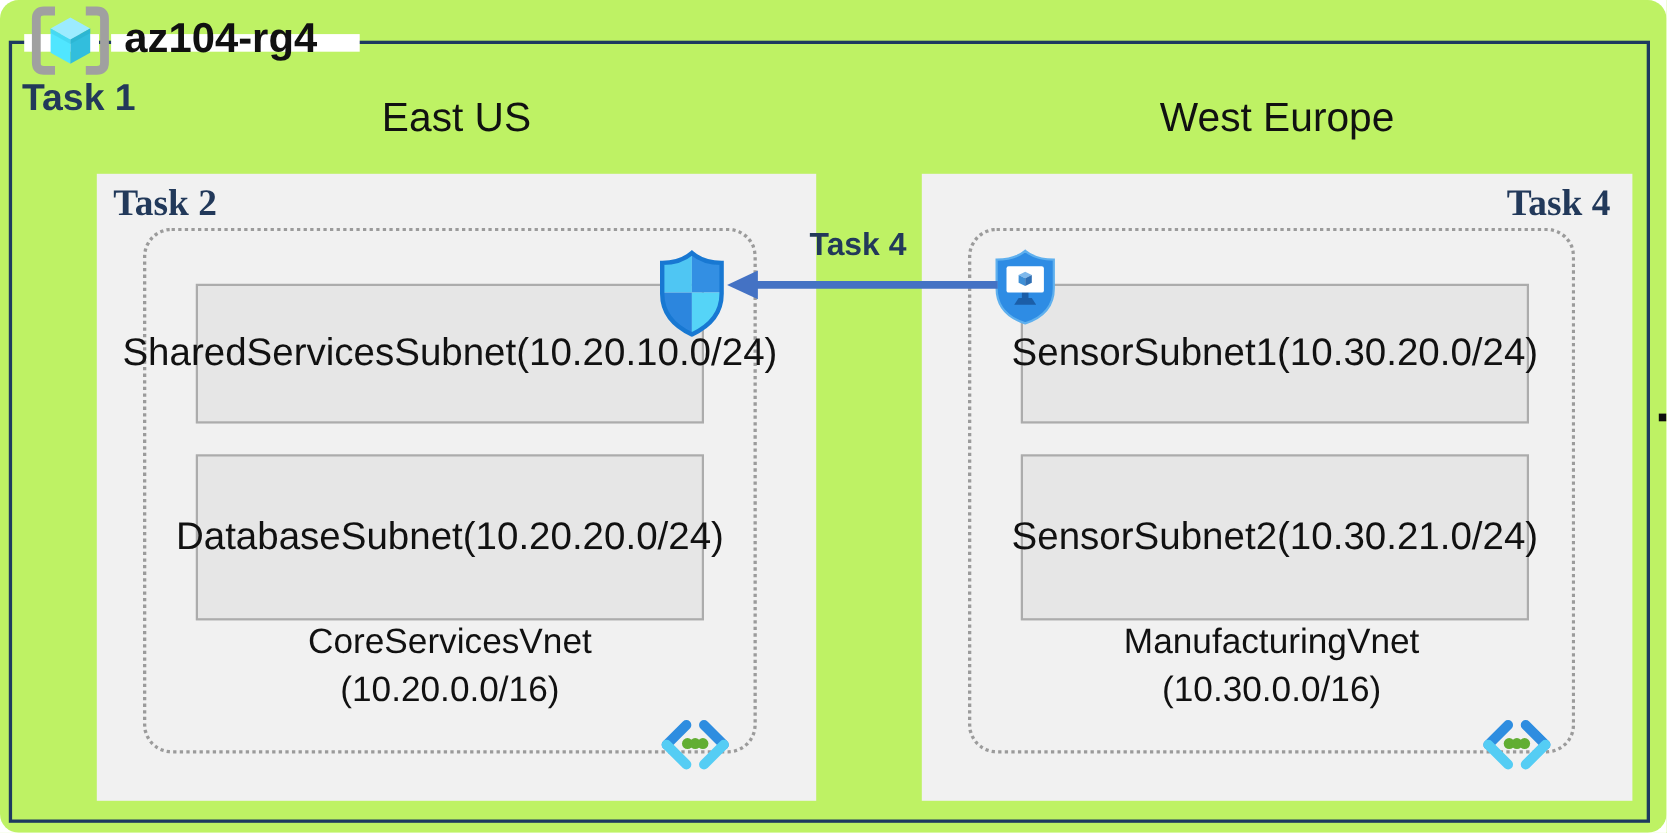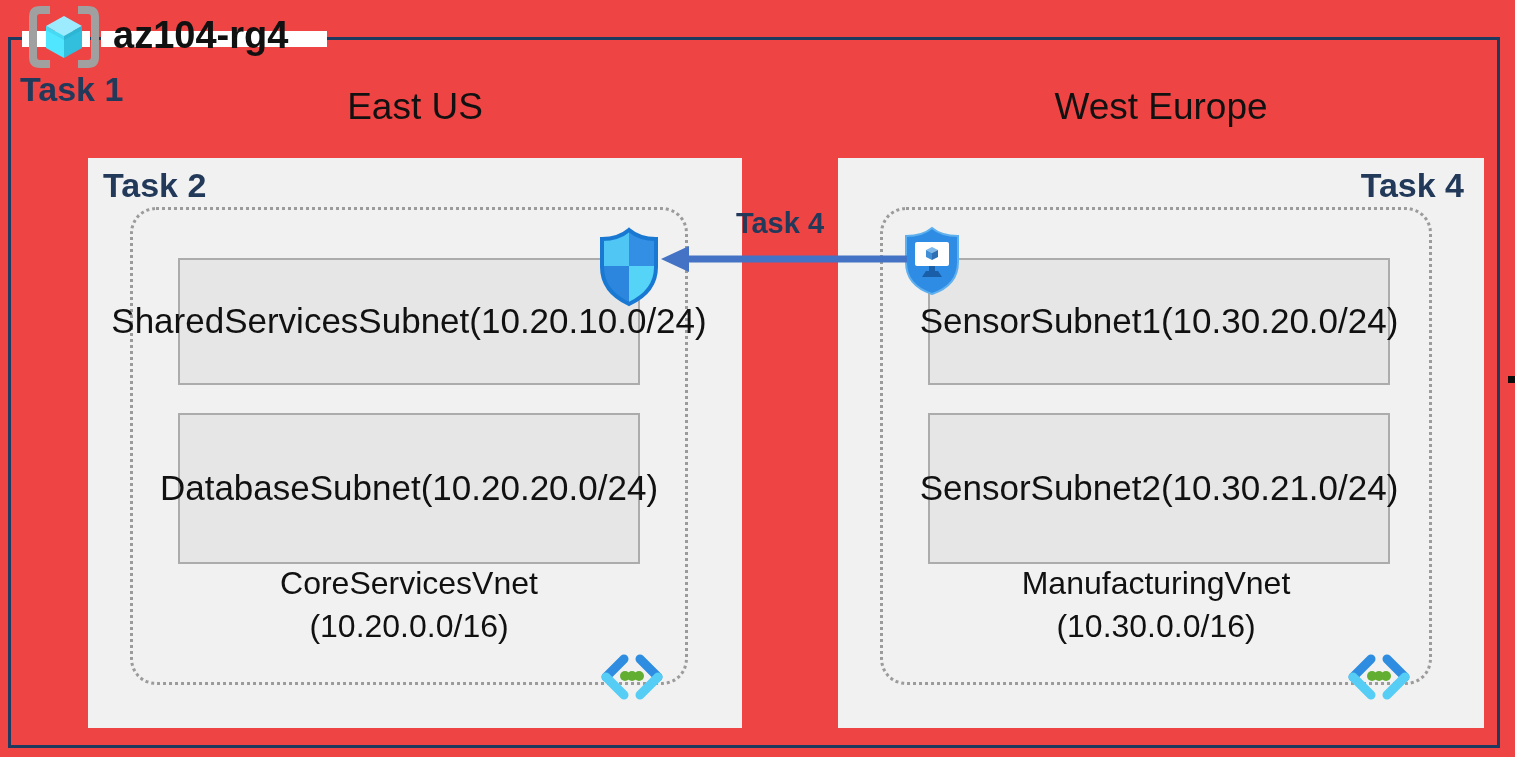--- a/index.html
+++ b/index.html
@@ -11,22 +11,23 @@
     --dotted:#9b9b9b;
     --arrow:#4472c4;
     --ink:#111111;
   }
   *{margin:0;padding:0;box-sizing:border-box;}
   html,body{background:#ffffff;}
   body{font-family:"Liberation Sans", sans-serif;}
   .canvas{
     position:relative;
     width:1515px;height:757px;
-    background:#ef4444;
+    background:#bef264;
     overflow:hidden;
+    border-radius:17px;
   }
   .outer-border{
     position:absolute;left:8px;top:37px;width:1492px;height:711px;
     border:3px solid var(--navy);
   }
   .border-mask{position:absolute;background:#ffffff;height:16px;top:31px;}
   .mask-icon{left:22px;width:68px;}
   .mask-title{left:101px;width:226px;}
   .rg-icon{position:absolute;left:26px;top:5px;}
   .rg-title{
@@ -42,21 +43,21 @@
     font-size:37px;font-weight:400;color:var(--ink);
   }
   .title-east{left:88px;width:654px;}
   .title-west{left:838px;width:646px;}
   .region{
     position:absolute;top:158px;height:570px;
     background:var(--region-bg);
   }
   .region-east{left:88px;width:654px;}
   .region-west{left:838px;width:646px;}
-  .region .task-label{position:absolute;top:8px;}
+  .region .task-label{position:absolute;top:8px;font-family:Liberation Serif, serif;}
   .region-east .task-label{left:15px;}
   .region-west .task-label{right:20px;text-align:right;}
   .vnet-box{
     position:absolute;top:49px;width:558px;height:478px;
     border:3px dotted var(--dotted);border-radius:26px;
   }
   .region-east .vnet-box{left:42px;}
   .region-west .vnet-box{left:42px;width:552px;}
   .subnet{
     position:absolute;left:45px;width:462px;height:127px;

